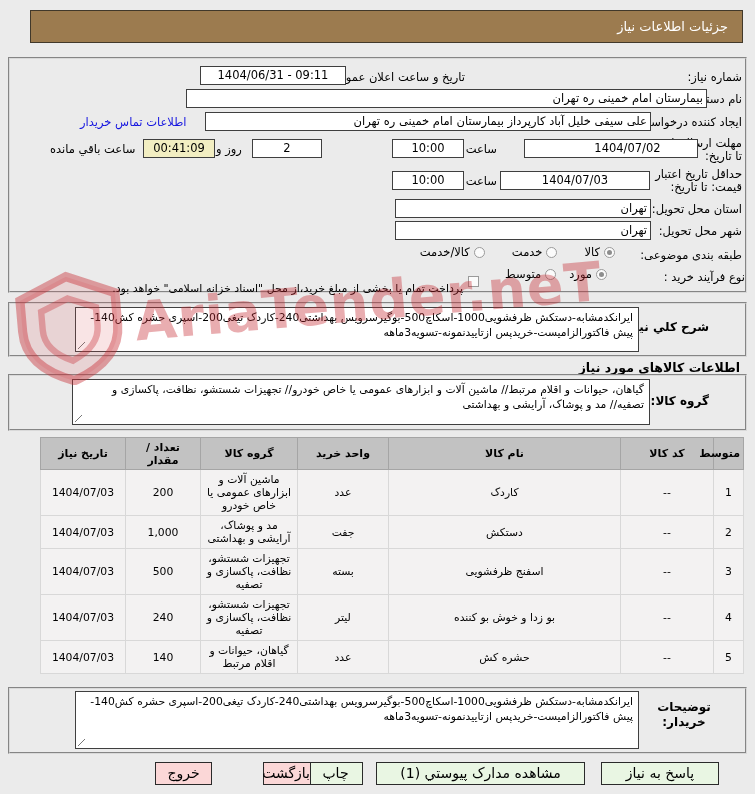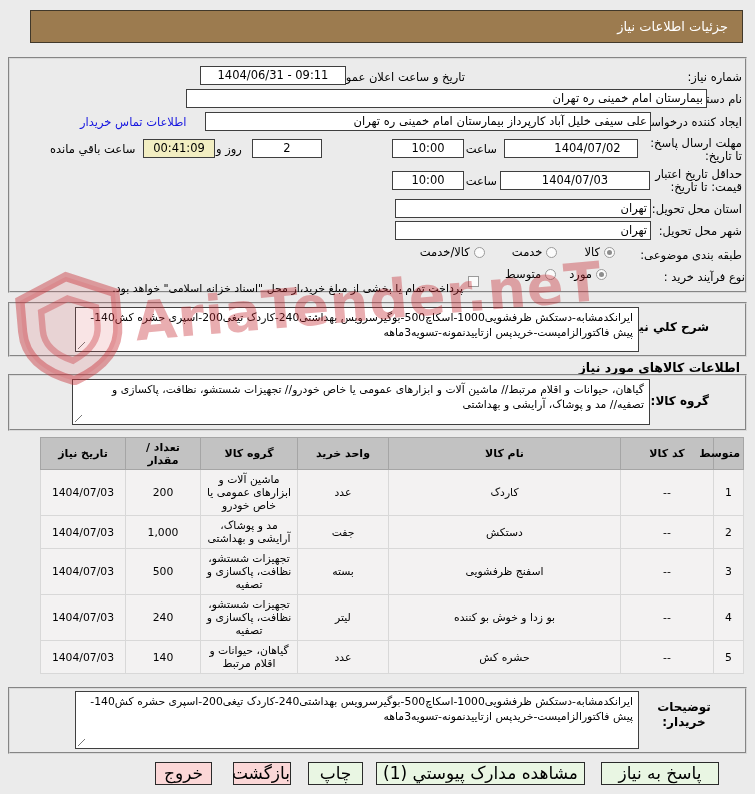--- a/index.html
+++ b/index.html
@@ -51,21 +51,21 @@
       border:1px solid #9a9a9a;table-layout:fixed;}
   table.goods th{
     background:#c2c2c2;border:1px solid #a5a5a5;font-size:11px;font-weight:bold;
     height:27px;padding:2px 3px;text-align:center;}
   table.goods td{
     background:#f3f2f2;border:1px solid #d8d8d8;font-size:10.8px;line-height:13px;
     padding:3px 3px;text-align:center;vertical-align:middle;}
   
   .btn{
     position:absolute;top:762px;height:23px;line-height:21px;box-sizing:border-box;
-    border:1px solid #2a2a2a;text-align:center;font-size:17px;cursor:pointer;white-space:nowrap;
+    border:1px solid #2a2a2a;text-align:center;font-size:14px;cursor:pointer;white-space:nowrap;
   }
   .btn.green{background:#e9f6e3;}
   .btn.pink{background:#fbd7d7;}
   
   .watermark{
     position:absolute;left:14px;top:232px;width:690px;height:140px;z-index:50;
     pointer-events:none;direction:ltr;display:flex;align-items:center;gap:10px;
     transform:rotate(-5deg);
   }
   .wm-text{
@@ -88,21 +88,21 @@
   <div class="inp center num" style="left:200px;top:66px;width:146px;">1404/06/31 - 09:11</div>
 
   <div class="lbl" style="right:13px;top:92px;">نام دستگاه خریدار:</div>
   <div class="inp" style="left:186px;top:89px;width:521px;">بیمارستان امام خمینی ره  تهران</div>
 
   <div class="lbl" style="right:13px;top:115px;">ایجاد کننده درخواست:</div>
   <div class="inp" style="left:205px;top:112px;width:446px;">علی سیفی خلیل آباد کارپرداز بیمارستان امام خمینی ره  تهران</div>
   <div class="link" style="left:80px;top:115px;">اطلاعات تماس خریدار</div>
 
   <div class="lbl wrap" style="right:13px;top:137px;width:96px;">مهلت ارسال پاسخ: تا تاریخ:</div>
-  <div class="inp center num" style="left:504px;top:139px;width:134px;padding-left:36px;">1404/07/02</div>
+  <div class="inp center num" style="left:524px;top:139px;width:174px;padding-left:36px;">1404/07/02</div>
   <div class="lbl" style="right:258px;top:142px;">ساعت</div>
   <div class="inp center num" style="left:392px;top:139px;width:72px;">10:00</div>
   <div class="inp center num" style="left:252px;top:139px;width:70px;">2</div>
   <div class="lbl" style="left:216px;top:142px;">روز و</div>
   <div class="inp center num ylw" style="left:143px;top:139px;width:72px;">00:41:09</div>
   <div class="lbl" style="left:50px;top:142px;">ساعت باقي مانده</div>
 
   <div class="lbl wrap" style="right:13px;top:168px;width:106px;">حداقل تاریخ اعتبار قیمت: تا تاریخ:</div>
   <div class="inp center num" style="left:500px;top:171px;width:150px;">1404/07/03</div>
   <div class="lbl" style="right:258px;top:174px;">ساعت</div>
@@ -239,21 +239,21 @@
   <div class="seclbl" style="right:38px;top:700px;width:66px;line-height:15px;">توضیحات خریدار:</div>
   <div class="tarea" style="left:75px;top:691px;width:564px;height:58px;">
     <span>ایرانکدمشابه-دستکش ظرفشویی1000-اسکاچ500-بوگیرسرویس بهداشتی240-کاردک تیغی200-اسپری حشره کش140-پیش فاکتورالزامیست-خریدپس ازتاییدنمونه-تسویه3ماهه</span>
     <span class="rs"></span>
   </div>
 
   <div id="btnbar">
       <div class="btn green" style="right: 36px; width: 118px;">پاسخ به نیاز</div>
       <div class="btn green" style="right: 170px; width: 209px;">مشاهده مدارک پیوستي (1)</div>
       <div class="btn green" style="right: 392px; width: 55px;">چاپ</div>
-      <div class="btn pink" style="right: 464px; width: 58px;">بازگشت</div>
+      <div class="btn pink" style="right: 444px; width: 48px;">بازگشت</div>
       <div class="btn pink" style="right: 543px; width: 57px;">خروج</div>
     </div>
 
   <div class="watermark">
     <svg width="110" height="115" viewBox="0 0 120 124">
       <path d="M60 6 L112 28 V62 C112 93 88 110 60 120 C32 110 8 93 8 62 V28 Z" fill="rgba(220,90,95,0.16)" stroke="rgba(198,40,48,0.42)" stroke-width="10"></path>
       <path d="M60 30 L90 42 V62 C90 80 76 91 60 98 C44 91 30 80 30 62 V42 Z" fill="none" stroke="rgba(198,40,48,0.35)" stroke-width="7"></path>
     </svg>
     <span class="wm-text">AriaTender.neT</span>
   </div>

